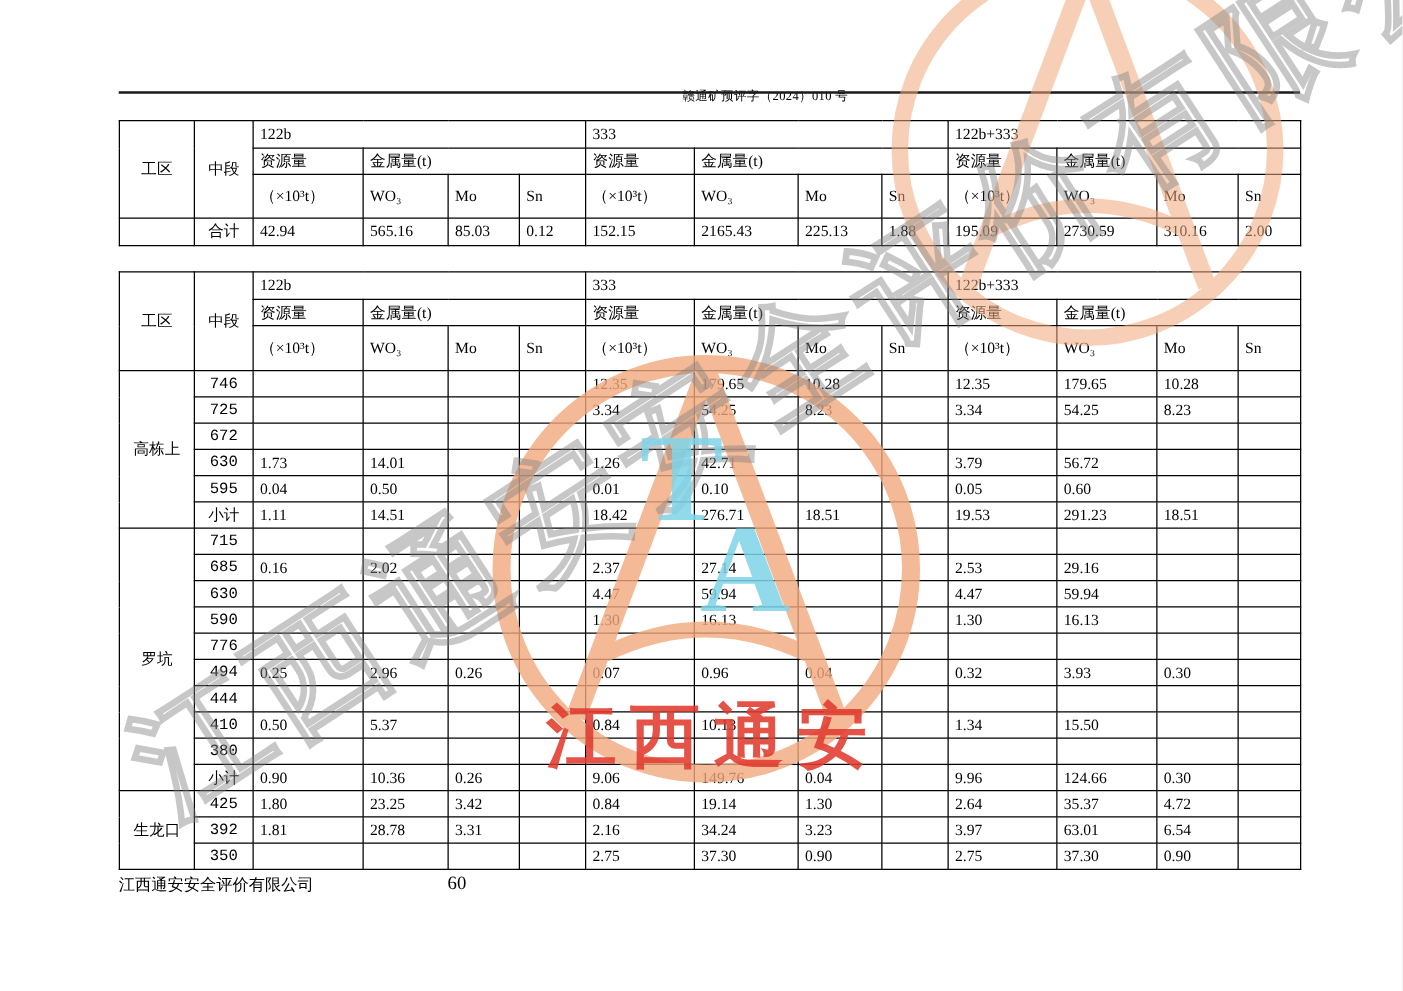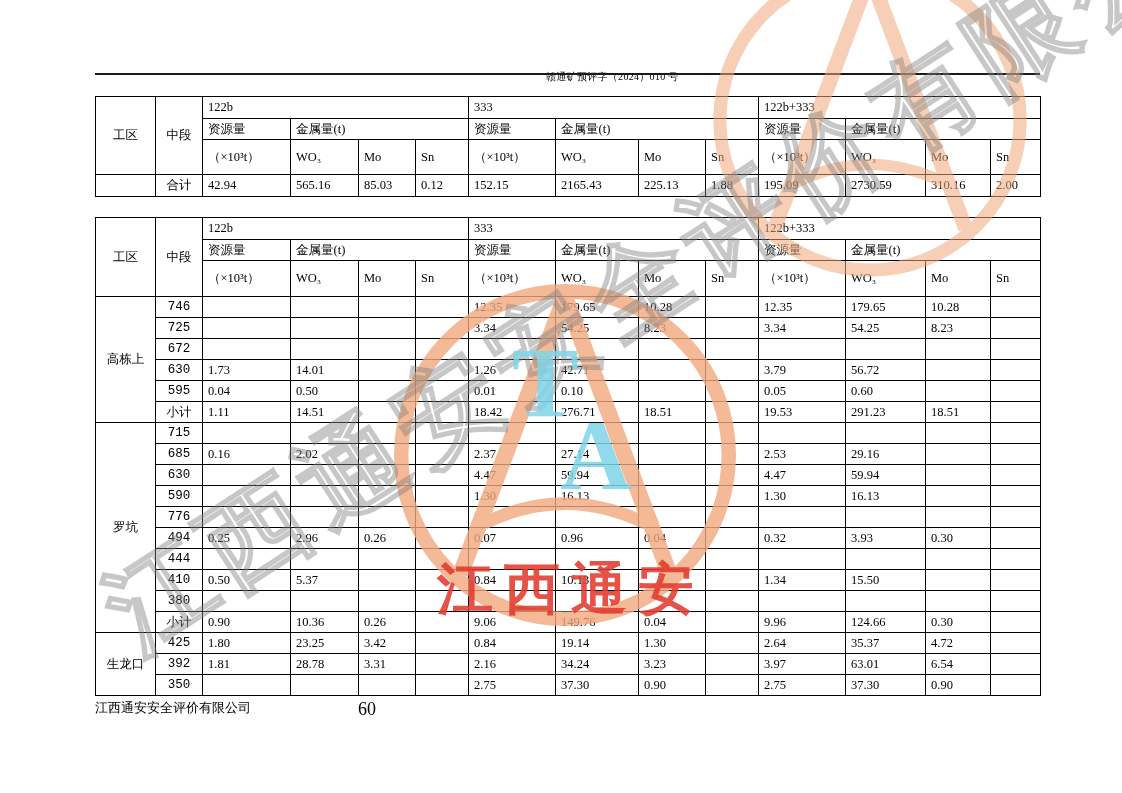--- a/index.html
+++ b/index.html
@@ -5,21 +5,21 @@
   html,body{margin:0;padding:0;background:#e8e8e8;}
   #page{
     position:relative;width:1122px;height:793px;background:#ffffff;
     overflow:hidden;font-family:"Liberation Serif","DejaVu Serif",serif;color:#000;
   }
   
   .run-head-left{position:absolute;left:95px;top:53px;font-size:10px;letter-spacing:.3px;}
   .run-head-right{position:absolute;left:500px;top:70px;font-size:10px;letter-spacing:.3px;margin-left:46px;}
   .head-rule{position:absolute;left:95px;top:73px;width:945px;height:2px;background:#1a1a1a;}
   .footer-company{position:absolute;left:95px;top:699px;font-size:13px;}
-  .footer-page{position:absolute;left:358px;top:699px;font-size:18px;}
+  .footer-page{position:absolute;left:358px;top:699px;font-size:15px;}
   
   table.doc{border-collapse:collapse;table-layout:fixed;width:945px;font-size:12.5px;}
   table.doc td{border:1px solid #000;padding:1px 5px;vertical-align:middle;overflow:hidden;
     white-space:nowrap;}
   table.doc .c-center{text-align:center;padding:1px 2px;font-family:Liberation Mono, monospace;}
   table.doc .c-left{text-align:left;}
   #summary-table{position:absolute;left:95px;top:96px;}
   #main-table{position:absolute;left:95px;top:217px;}
   .hr1{height:22px;} .hr2{height:21px;} .hr3{height:35px;}
   #main-table .hr3{height:36px;}

